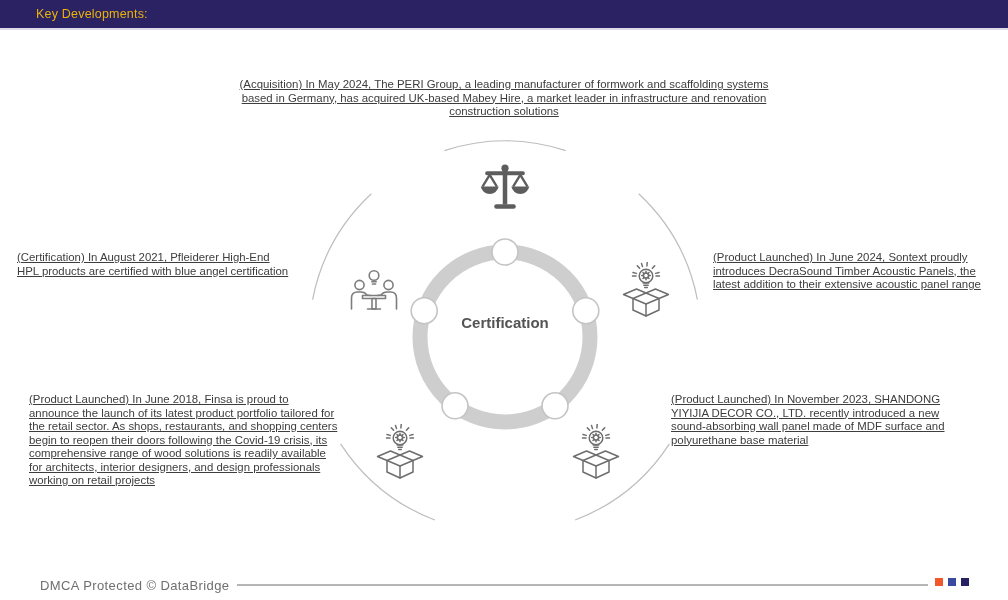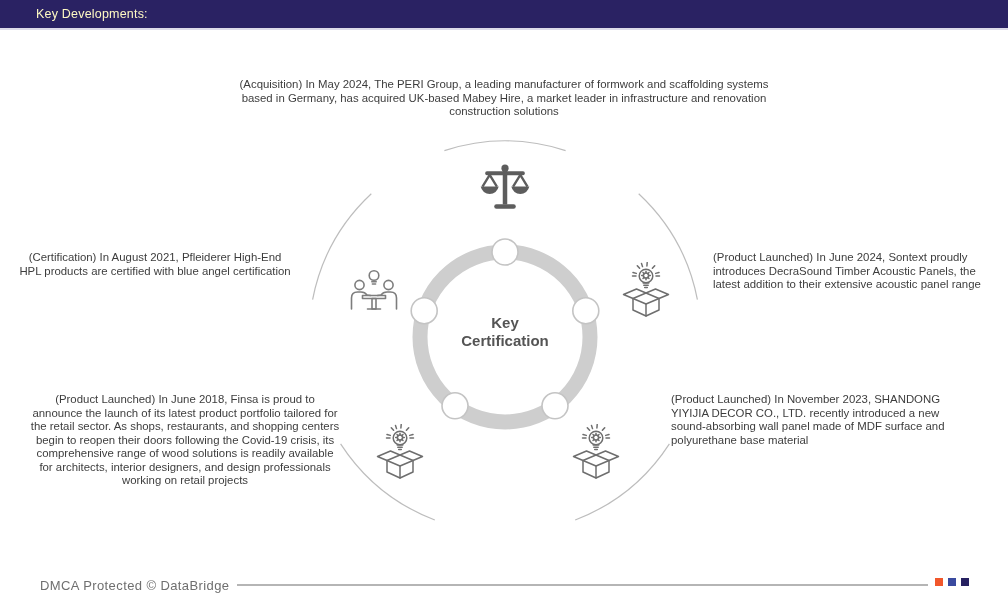--- a/index.html
+++ b/index.html
@@ -6,28 +6,28 @@
   .page{
     position:relative;width:1008px;height:600px;overflow:hidden;
     font-family:"Liberation Sans", sans-serif;background:#ffffff;
   }
   .header-bar{
     position:absolute;left:0;top:0;width:1008px;height:28px;
     background:#2a2263;border-bottom:2px solid #dddbe9;
     display:flex;align-items:center;
   }
   .header-title{
-    color:#fef9c3;font-size:12.5px;padding-left:36px;letter-spacing:.2px;
+    color:#eab308;font-size:12.5px;padding-left:36px;letter-spacing:.2px;
   }
   .diagram-svg{position:absolute;left:0;top:0;pointer-events:none;}
   .txt{
-    position:absolute;color:#3d3d3d;font-size:11.4px;line-height:13.5px;
+    position:absolute;color:#3d3d3d;font-size:11.4px;line-height:13.5px;text-decoration:underline;
   }
   .txt.center{text-align:center;}
-  .txt.right{text-align:center;}
+  .txt.right{text-align:left;}
   .txt.left{text-align:left;}
   .hub-label{
     position:absolute;left:425px;top:314px;width:160px;text-align:center;
     color:#545454;font-weight:bold;font-size:15px;line-height:17.5px;
   }
   .icon{position:absolute;}
   .footer-text{
     position:absolute;left:40px;top:578px;color:#6f6f6f;font-size:13px;
     letter-spacing:.4px;
   }
@@ -101,21 +101,20 @@
     <g fill="#ffffff" stroke="#c4c4c4" stroke-width="1.6">
       <circle cx="505" cy="252" r="13"></circle>
       <circle cx="585.8" cy="310.7" r="13"></circle>
       <circle cx="555" cy="405.8" r="13"></circle>
       <circle cx="455" cy="405.8" r="13"></circle>
       <circle cx="424.2" cy="310.7" r="13"></circle>
     </g>
   </svg>
 
   <div class="hub-label">
-    <div>Key</div>
     <div>Certification</div>
   </div>
 
   <svg class="icon" style="left:478px;top:162px" width="54" height="51" viewBox="0 0 60 54">
       <use href="#def-balance"></use>
     </svg>
 
   <svg class="icon" style="left:347px;top:268px" width="54" height="52" viewBox="0 0 54 52">
       <use href="#def-meeting"></use>
     </svg>

